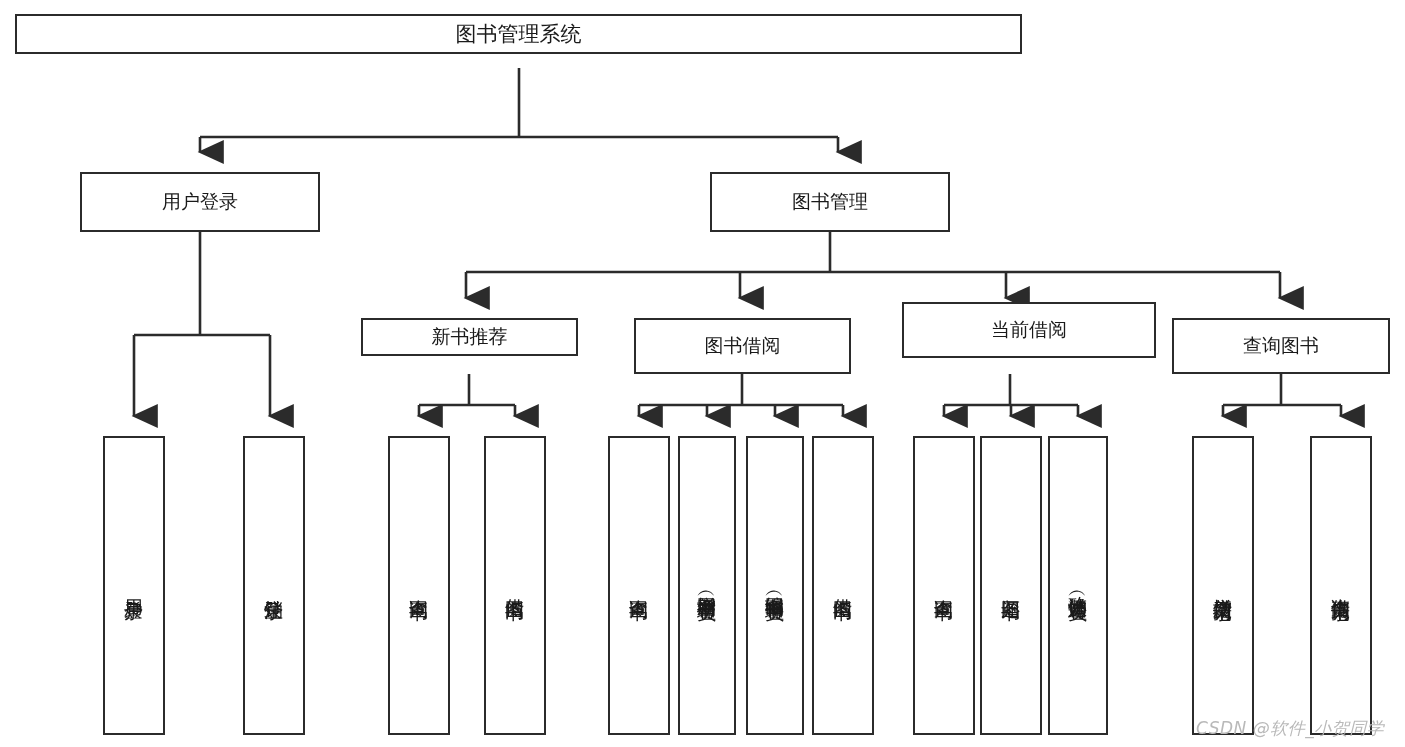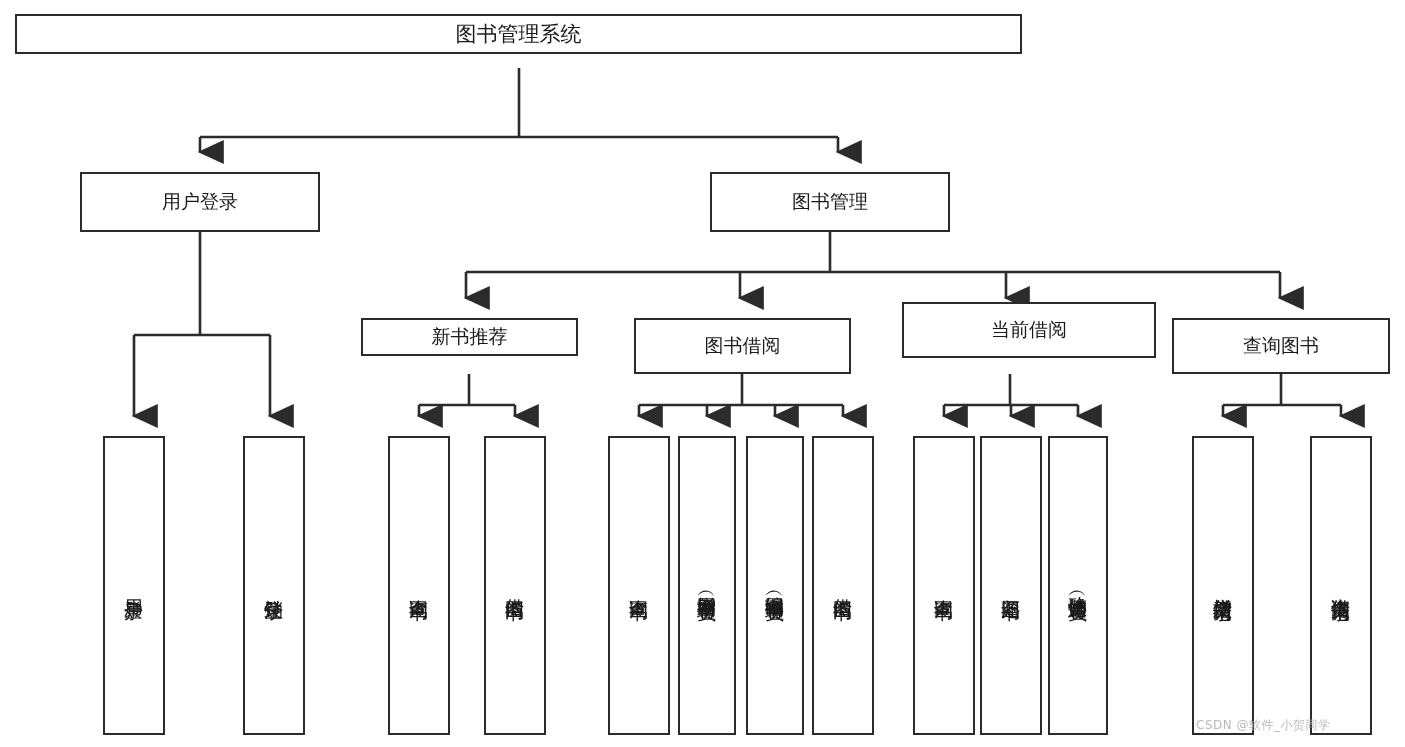--- a/index.html
+++ b/index.html
@@ -53,24 +53,25 @@
     padding-bottom: 6px;
     line-height: 1;
   }
   .node.leaf .lbl {
     writing-mode: vertical-rl;
     text-orientation: upright;
     white-space: nowrap;
   }
   .watermark {
     position: absolute;
-    font-size: 12px;
+    font-size: 17px;
     color: #b9b9b9;
     white-space: nowrap;
     letter-spacing: 0.5px;
+    font-style: italic;
   }
 </style>
 </head>
 <body>
 
 <div id="canvas">
 
   <svg class="wires" viewBox="0 0 1405 747">
     <defs>
       <marker id="arrow" viewBox="0 0 12 12" refX="6" refY="10" markerWidth="11" markerHeight="11" orient="auto-start-reverse">

